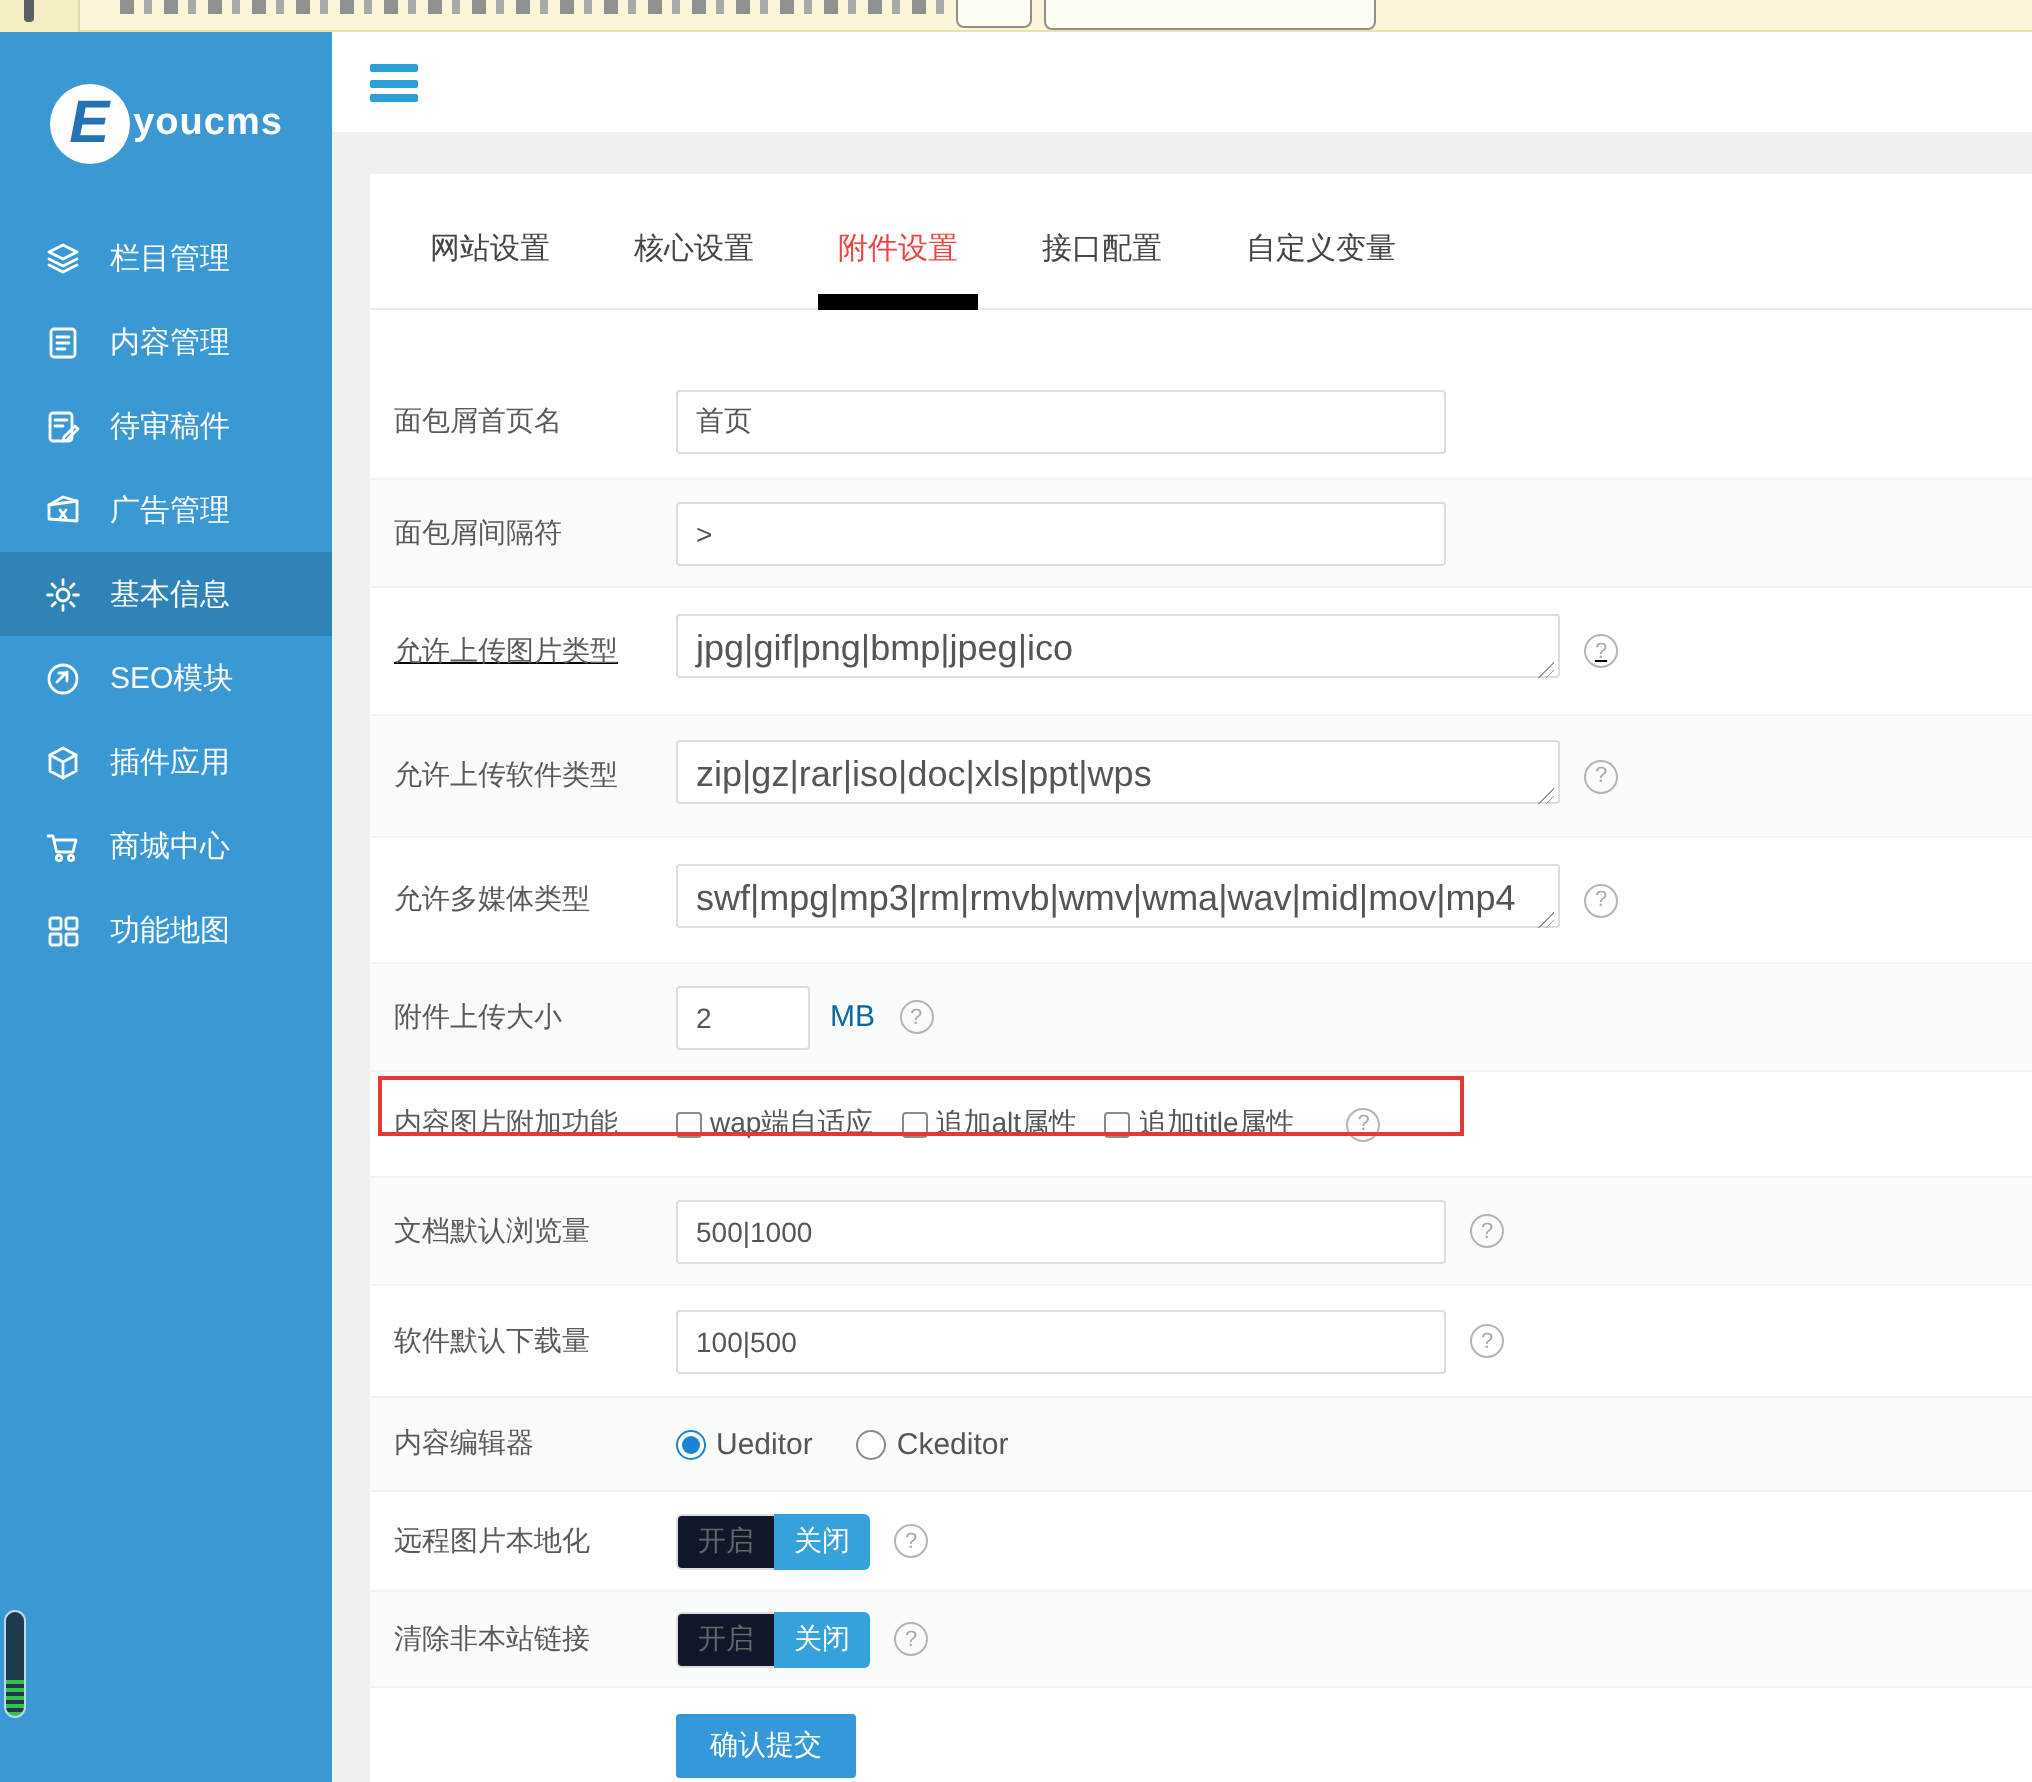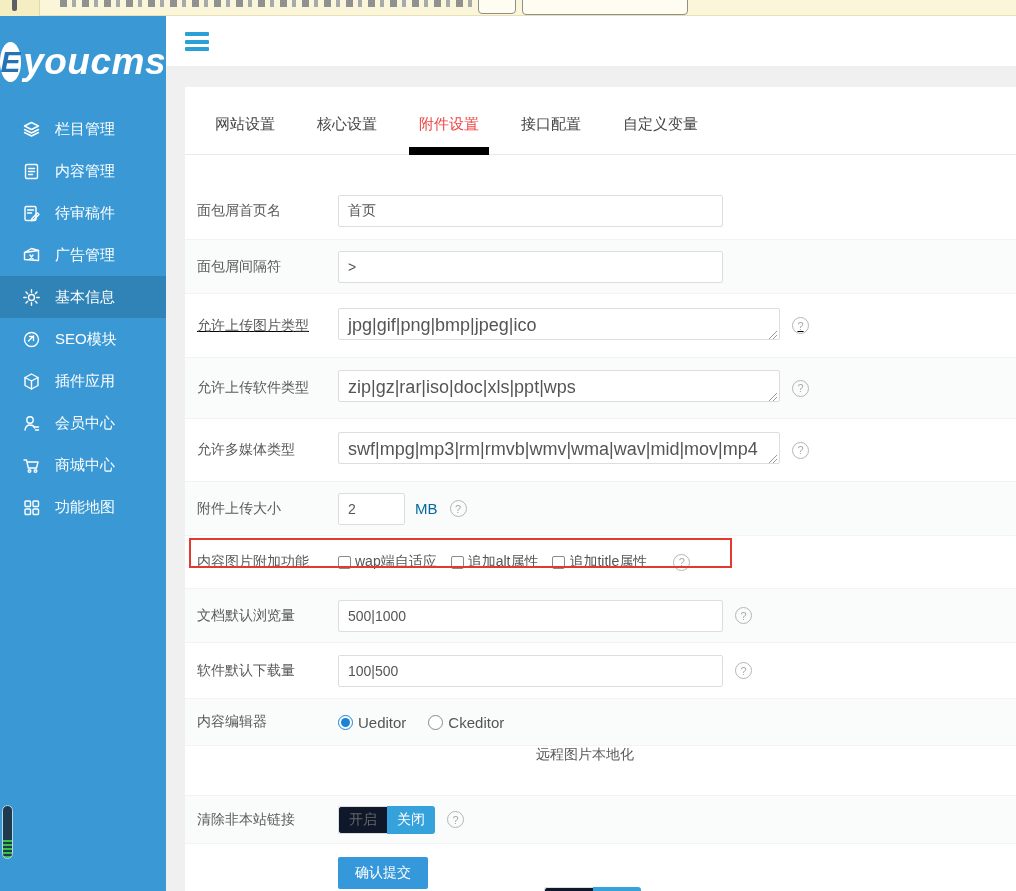--- a/index.html
+++ b/index.html
@@ -19,21 +19,21 @@
   .topbox { position:absolute; top:-7px; background:#fffdf2; border:1px solid #8f8f8f; border-radius:4px; }
   .topbox.small { left:478px; width:38px; height:21px; }
   .topbox.large { left:522px; width:166px; height:22px; }
 
   
   .sidebar { position:absolute; left:0; top:16px; width:166px; height:875px; background:#3a99d5; }
   .logo { display:flex; align-items:center; justify-content:center; margin-top:22px; height:48px; }
   .logo-circle { width:40px; height:40px; border-radius:50%; background:#fff; color:#2572b5;
     display:flex; align-items:center; justify-content:center; font-size:30px; font-weight:bold;
     font-style:italic; margin-right:2px; }
-  .logo-text { color:#fff; font-size:37px; font-weight:bold; font-style:italic; letter-spacing:.5px; }
+  .logo-text { color:#fff; font-size:19px; font-weight:bold; letter-spacing:.5px; }
   .menu { margin-top:22px; }
   .menu-item { height:42px; display:flex; align-items:center; padding-left:22px; cursor:pointer;
     color:#fdfeff; font-size:15px; }
   .menu-item.active { background:#2f83b7; }
   .menu-item .mi { width:19px; height:19px; margin-right:14px; flex:0 0 auto; }
   .mi svg { width:19px; height:19px; stroke:#fff; fill:none; stroke-width:1.4; stroke-linecap:round; stroke-linejoin:round; }
   .battery { position:absolute; left:2px; top:789px; width:11px; height:54px; border-radius:6px;
     background:#1e3a4c; border:1px solid #bcd9ec;
     background-image:linear-gradient(to top,
       #37c24a 0 2px, #1e3a4c 2px 4px, #37c24a 4px 6px, #1e3a4c 6px 8px,
@@ -89,21 +89,21 @@
   .submit { width:90px; height:32px; background:#3598db; color:#fff; border:none; border-radius:2px;
     font-size:14px; font-family:inherit; cursor:pointer; }
 
   
   .annotation { position:absolute; left:4px; top:451px; width:543px; height:30px;
     border:2px solid #e23a30; pointer-events:none; z-index:10; }
 
   
   .r0{height:56px;} .r1{height:55px;} .r2{height:63px;text-decoration:underline;} .r3{height:62px;} .r4{height:62px;}
   .r5{height:55px;} .r6{height:52px;} .r7{height:55px;} .r8{height:55px;} .r9{height:48px;}
-  .r10{height:49px;flex-direction:column;} .r11{height:49px;} .r12{height:59px;}
+  .r10{height:49px;} .r11{height:49px;} .r12{height:59px;}
 </style>
 </head>
 <body>
 
 <div class="topbar">
   <div class="topbar-left">
     <div class="topbar-pin"></div>
   </div>
   <div class="topbar-dashes"></div>
   <div class="topbox small"></div>
@@ -160,28 +160,20 @@
             <path d="M6.5 11l5-5M7.5 6.5h4v4"></path>
           </svg></span>
       <span>SEO模块</span>
     </div>
     <div class="menu-item">
       <span class="mi"><svg viewBox="0 0 19 19">
             <path d="M9.5 2l6.5 3.5v8L9.5 17 3 13.5v-8z"></path>
             <path d="M3 5.5l6.5 3.5L16 5.5M9.5 9v8"></path>
           </svg></span>
       <span>插件应用</span>
-    </div>
-    <div class="menu-item">
-      <span class="mi"><svg viewBox="0 0 19 19">
-            <circle cx="8" cy="6" r="3.2"></circle>
-            <path d="M3 16c.5-3.5 2.5-5 5-5s4 1 4.7 3"></path>
-            <path d="M12.5 13h4M13.5 16h3"></path>
-          </svg></span>
-      <span>会员中心</span>
     </div>
     <div class="menu-item">
       <span class="mi"><svg viewBox="0 0 19 19">
             <path d="M2 4h2.5l1.8 8h8.2l1.5-6H5.2"></path>
             <circle cx="7.5" cy="15" r="1.3"></circle>
             <circle cx="13.5" cy="15" r="1.3"></circle>
           </svg></span>
       <span>商城中心</span>
     </div>
     <div class="menu-item">

